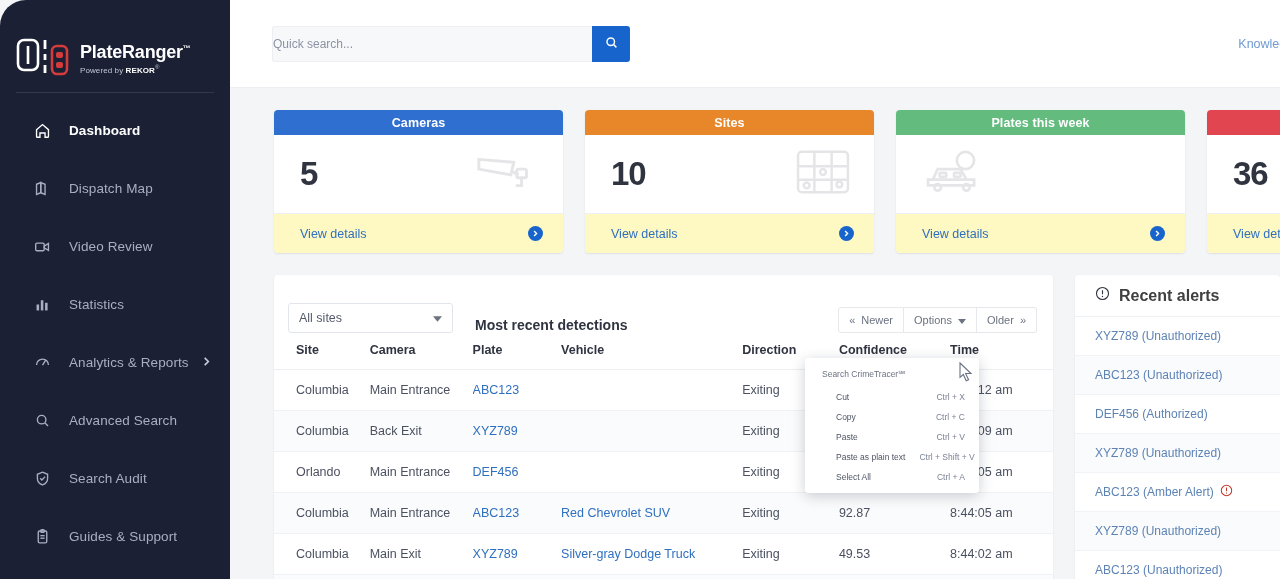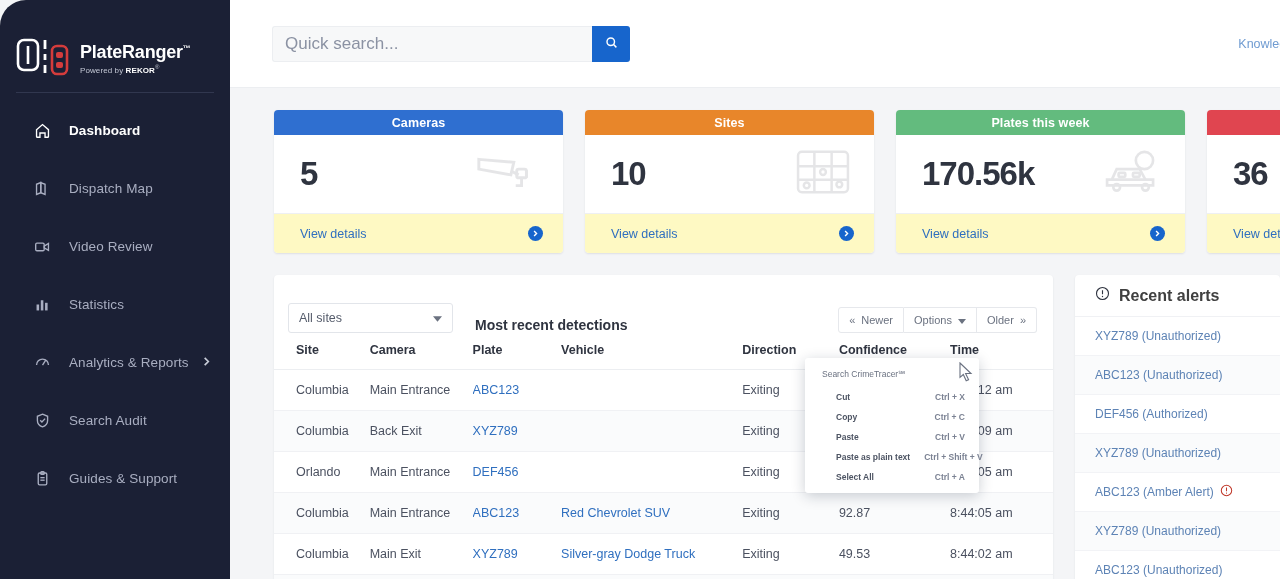--- a/index.html
+++ b/index.html
@@ -64,21 +64,21 @@
   .topbar {
     height: 88px; background: #ffffff; display: flex; align-items: center;
     padding: 0 0 0 42px; position: relative;
     border-bottom: 1px solid #eceef1;
   }
   .search-wrap { display: flex; align-items: center; }
   .search-input {
     width: 320px; height: 36px; background: #f7f8f9;
     border: 1px solid #eceef1; border-right: none;
     border-radius: 3px 0 0 3px;
-    padding: 0 12px; font-size: 17px; color: #701a75;
+    padding: 0 0; font-size: 12px; color: #701a75;
     font-family: "Liberation Sans", sans-serif; outline: none;
   }
   .search-input::placeholder { color: #8b92a3; }
   .search-btn {
     width: 38px; height: 36px; background: #1765cc; border: none;
     border-radius: 0 3px 3px 0; cursor: pointer;
     display: flex; align-items: center; justify-content: center;
   }
   .kb-link {
     position: absolute; right: -32px; top: 50%; transform: translateY(-50%);
@@ -186,21 +186,21 @@
     box-shadow: 0 3px 14px rgba(20,30,55,.22);
     padding: 4px 0 6px 0; z-index: 50;
   }
   .ctx-head {
     font-size: 8.5px; color: #6a7180; padding: 6px 12px 8px 17px;
     white-space: nowrap;
   }
   .ctx-item {
     display: flex; align-items: flex-end; justify-content: space-between;
     padding: 5px 14px 5px 31px; font-size: 8.5px; color: #4d5463;
-    cursor: pointer; white-space: nowrap; font-weight: bold;
+    cursor: pointer; white-space: nowrap;
   }
   .ctx-key { color: #7b8293; margin-left: 14px; }
   .cursor-arrow { position: absolute; left: 729px; top: 362px; z-index: 60; }
 </style>
 </head>
 <body>
 
 <div id="app">
 
   <aside class="sidebar">
@@ -277,20 +277,29 @@
           </svg>
         </span>
         <span class="nav-label">Analytics &amp; Reports</span>
         <span class="nav-chevron">
           <svg width="11" height="11" viewBox="0 0 12 12" fill="none" stroke="#c8ccd8" stroke-width="1.8">
             <path d="M4 2l4 4-4 4"></path>
           </svg>
         </span>
       </div>
 
+      <div class="nav-item">
+        <span class="nav-ico">
+          <svg width="17" height="17" viewBox="0 0 20 20" fill="none" stroke="#a9aec1" stroke-width="1.6">
+            <circle cx="9" cy="9" r="5"></circle>
+              <line x1="13" y1="13" x2="16.5" y2="16.5"></line>
+          </svg>
+        </span>
+        <span class="nav-label">Advanced Search</span>
+      </div>
 
       <div class="nav-item">
         <span class="nav-ico">
           <svg width="17" height="17" viewBox="0 0 20 20" fill="none" stroke="#a9aec1" stroke-width="1.6">
             <path d="M10 2.5l6 2.5v5c0 4-3 6.5-6 7.5-3-1-6-3.5-6-7.5V5z"></path>
               <path d="M7.3 9.8l2 2 3.8-4"></path>
           </svg>
         </span>
         <span class="nav-label">Search Audit</span>
       </div>
@@ -375,21 +384,20 @@
             <svg width="7" height="7" viewBox="0 0 10 10" fill="none" stroke="#ffffff" stroke-width="2">
                 <path d="M3 1.5l3.5 3.5L3 8.5"></path>
               </svg>
           </span>
         </div>
       </div>
 
       <div class="card">
         <div class="card-head" style="background:#63bb7e">Plates this week</div>
         <div class="card-body">
-          <span class="card-value">170.56k</span>
           <span class="card-art">
             <svg width="62" height="46" viewBox="0 0 64 48" fill="none" stroke="#2f3440" stroke-width="2.8">
               <path d="M6 32h48v6H6z"></path>
                 <path d="M11 32l5-11h24l6 11"></path>
               <circle cx="16" cy="40" r="3.5"></circle>
                 <circle cx="46" cy="40" r="3.5"></circle>
               <circle cx="45" cy="12" r="9"></circle>
               <rect x="18" y="25" width="7" height="4" rx="1"></rect>
                 <rect x="33" y="25" width="7" height="4" rx="1"></rect>
             </svg>

